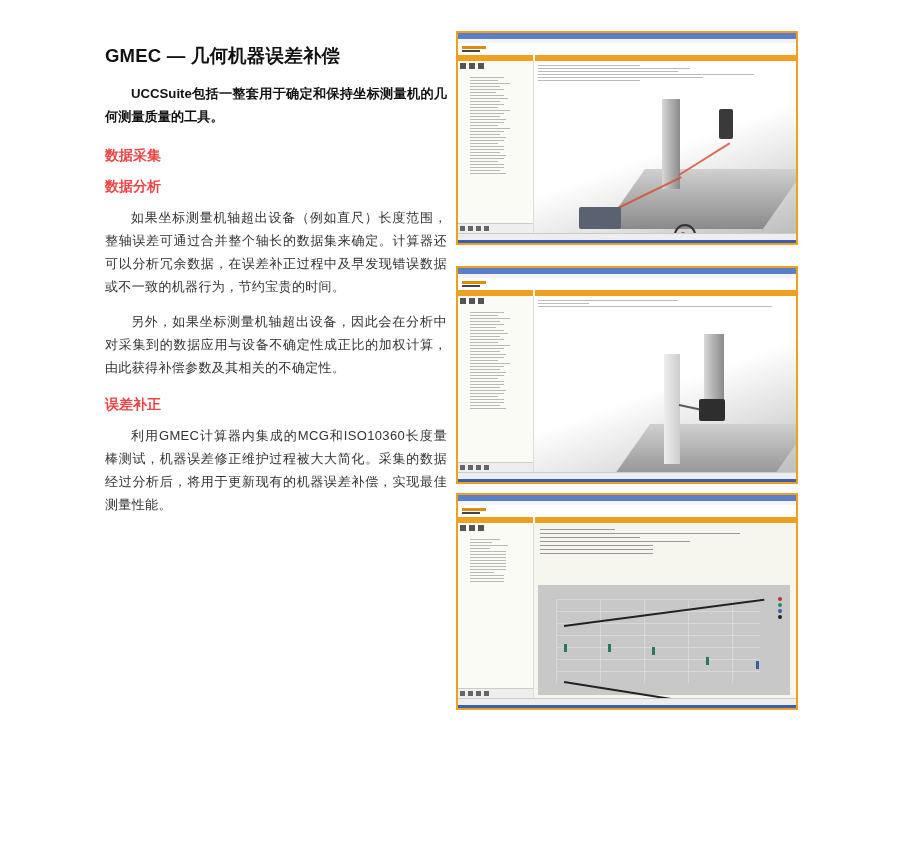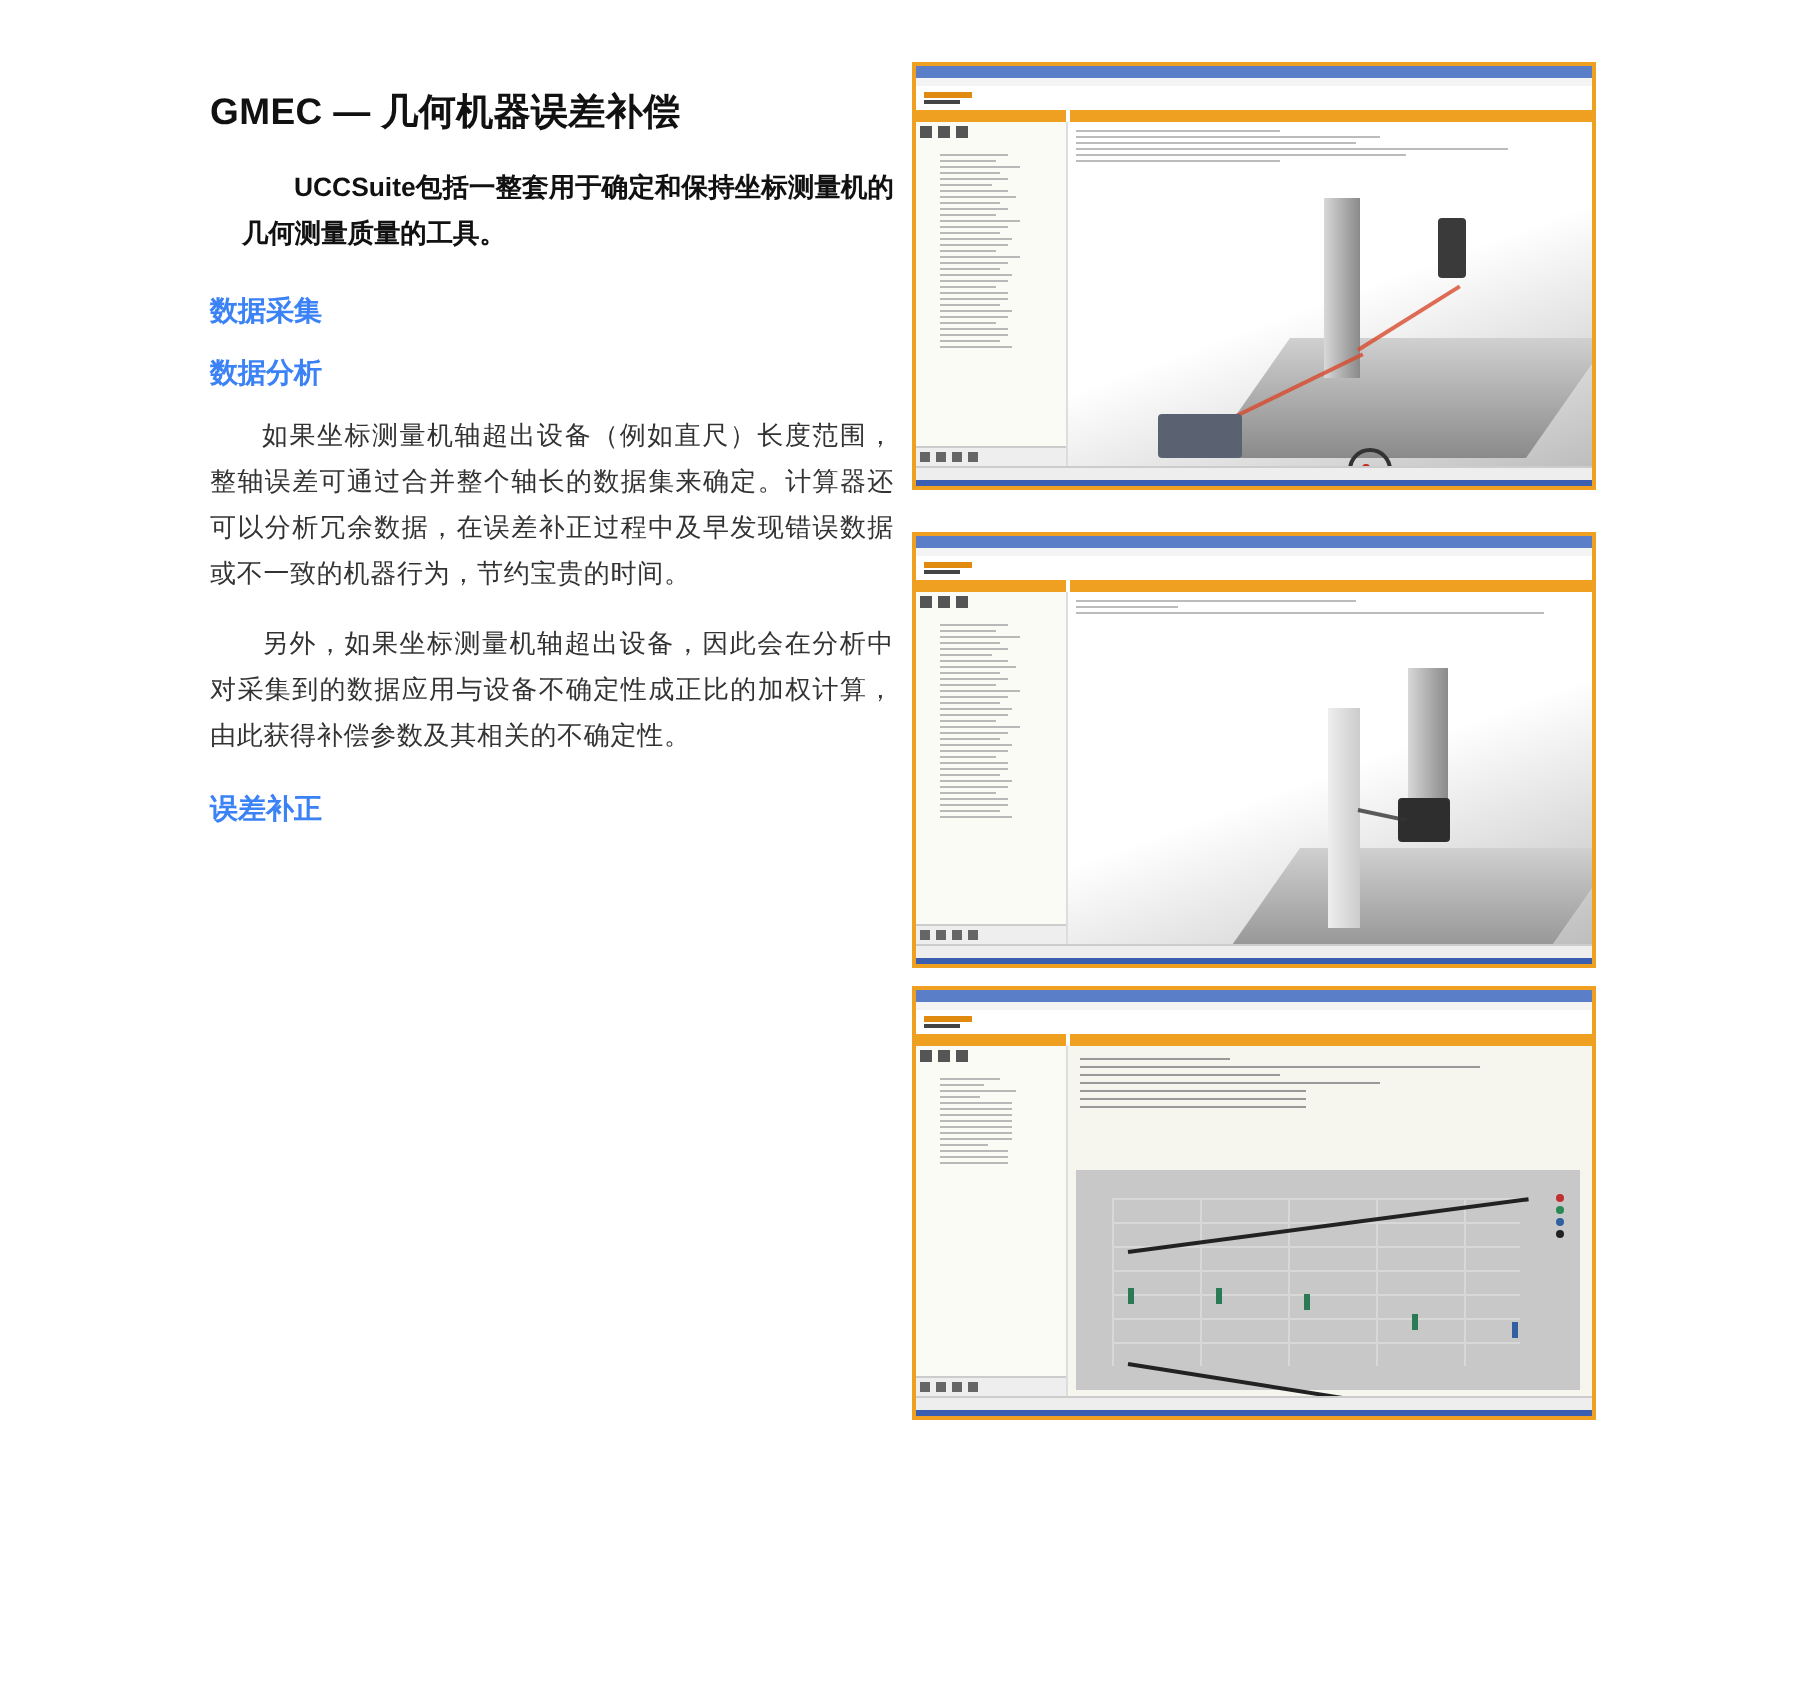--- a/index.html
+++ b/index.html
@@ -1,22 +1,22 @@
 <!DOCTYPE html>
 <html><head>
 <meta charset="utf-8">
 <style>
   html, body { margin:0; padding:0; background:#ffffff; }
   body { width:901px; height:847px; position:relative; overflow:hidden;
          font-family:"Liberation Sans","DejaVu Sans",sans-serif; color:#222; }
 
   .col { position:absolute; left:105px; top:44px; width:342px; }
   .title { font-size:18.5px; font-weight:bold; color:#111; margin:0 0 14px 0; line-height:24px; letter-spacing:0.2px; }
-  .lead { font-size:13.2px; font-weight:bold; color:#111; line-height:23px; margin:0 0 16px 16px; text-indent:26px; text-align:justify; }
-  .h2 { font-size:14px; font-weight:bold; color:#3b82f6; margin:0 0 9px 0; line-height:22px; }
+  .lead { font-size:13.2px; font-weight:bold; color:#111; line-height:23px; margin:0 0 16px 0; text-indent:26px; text-align:justify; }
+  .h2 { font-size:14px; font-weight:bold; color:#ef4444; margin:0 0 9px 0; line-height:22px; }
   .p { font-size:13px; color:#333; line-height:23px; margin:0 0 12px 0; text-indent:26px; text-align:justify; letter-spacing:0.35px; }
   .p.last { margin-bottom:14px; }
 
   
   .shot { position:absolute; left:456px; width:342px; border:2px solid #f0a020; background:#fff; box-sizing:border-box; overflow:hidden; }
   .shot1 { top:31px; height:214px; }
   .shot2 { top:266px; height:218px; }
   .shot3 { top:493px; height:217px; }
 
   .titlebar { height:6px; background:#5a7fc8; }
@@ -73,20 +73,21 @@
   <div class="title">GMEC — 几何机器误差补偿</div>
   <div class="lead">UCCSuite包括一整套用于确定和保持坐标测量机的几何测量质量的工具。</div>
 
   <div class="h2">数据采集</div>
 
   <div class="h2">数据分析</div>
   <div class="p">如果坐标测量机轴超出设备（例如直尺）长度范围，整轴误差可通过合并整个轴长的数据集来确定。计算器还可以分析冗余数据，在误差补正过程中及早发现错误数据或不一致的机器行为，节约宝贵的时间。</div>
   <div class="p last">另外，如果坐标测量机轴超出设备，因此会在分析中对采集到的数据应用与设备不确定性成正比的加权计算，由此获得补偿参数及其相关的不确定性。</div>
 
   <div class="h2">误差补正</div>
+  <div class="p">利用GMEC计算器内集成的MCG和ISO10360长度量棒测试，机器误差修正维护过程被大大简化。采集的数据经过分析后，将用于更新现有的机器误差补偿，实现最佳测量性能。</div>
 </div>
 
 <div class="shot shot1">
   <div class="titlebar"></div>
   <div class="menubar"></div>
   <div class="brandbar">
       <span class="brand"></span>
       <span class="brand2"></span>
     </div>
   <div class="orangebar">

